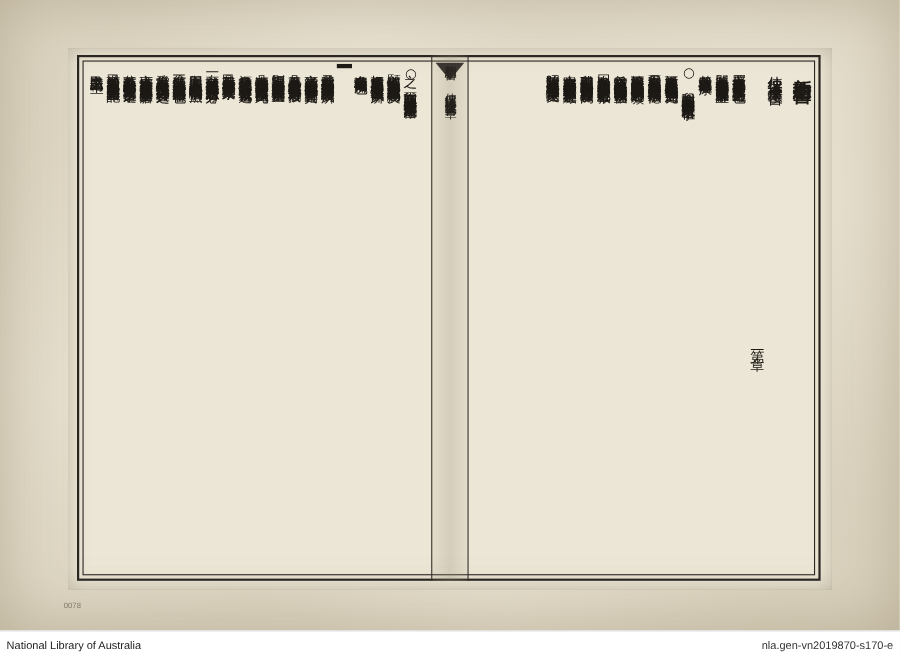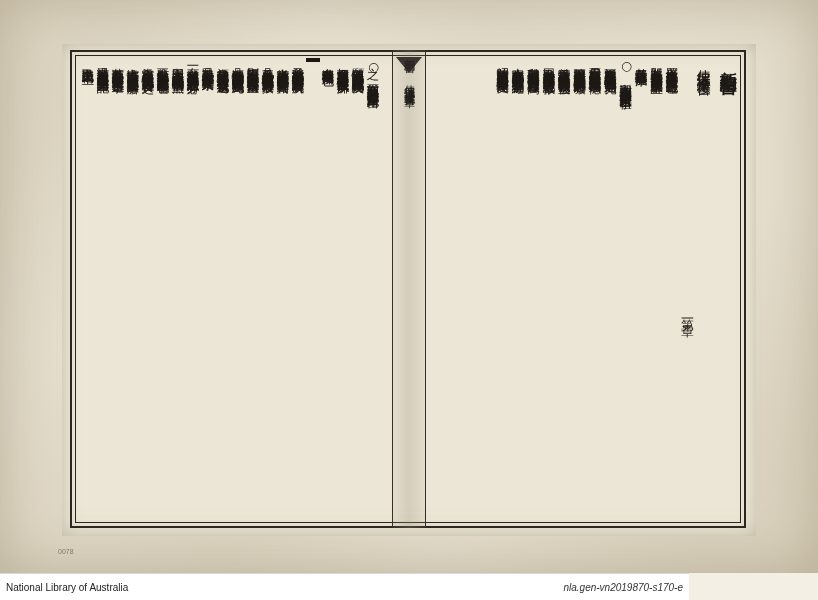--- a/index.html
+++ b/index.html
@@ -154,36 +154,35 @@
     display: inline-block;
     background: #1d1a16;
     color: #ece6d6;
     padding: 1px 0;
   }
   
   #footer {
     position: absolute;
     left: 0;
     top: 573px;
-    width: 689px;
+    width: 818px;
     height: 27px;
     background: #ffffff;
     border-top: 1px solid #d8d8d8;
     display: flex;
     align-items: center;
     justify-content: space-between;
     padding: 0 6px;
     box-sizing: border-box;
     font-family: "Liberation Sans", sans-serif;
     font-size: 10px;
     color: #222222;
   }
   #footer .right {
     color: #333333;
-    font-style: italic;
   }
   
   #stamp {
     position: absolute;
     left: 58px;
     top: 548px;
     font-family: "Liberation Sans", sans-serif;
     font-size: 7px;
     color: #6c6454;
     opacity: .8;

